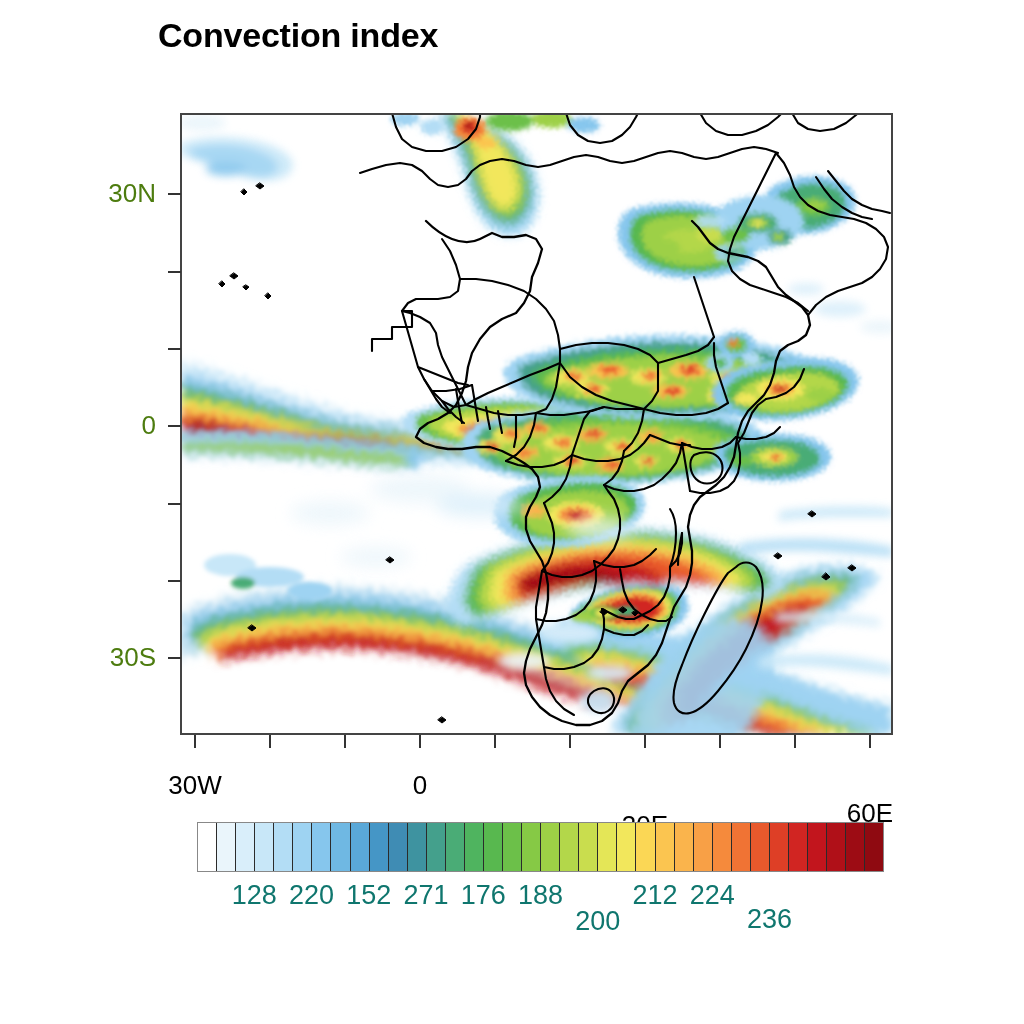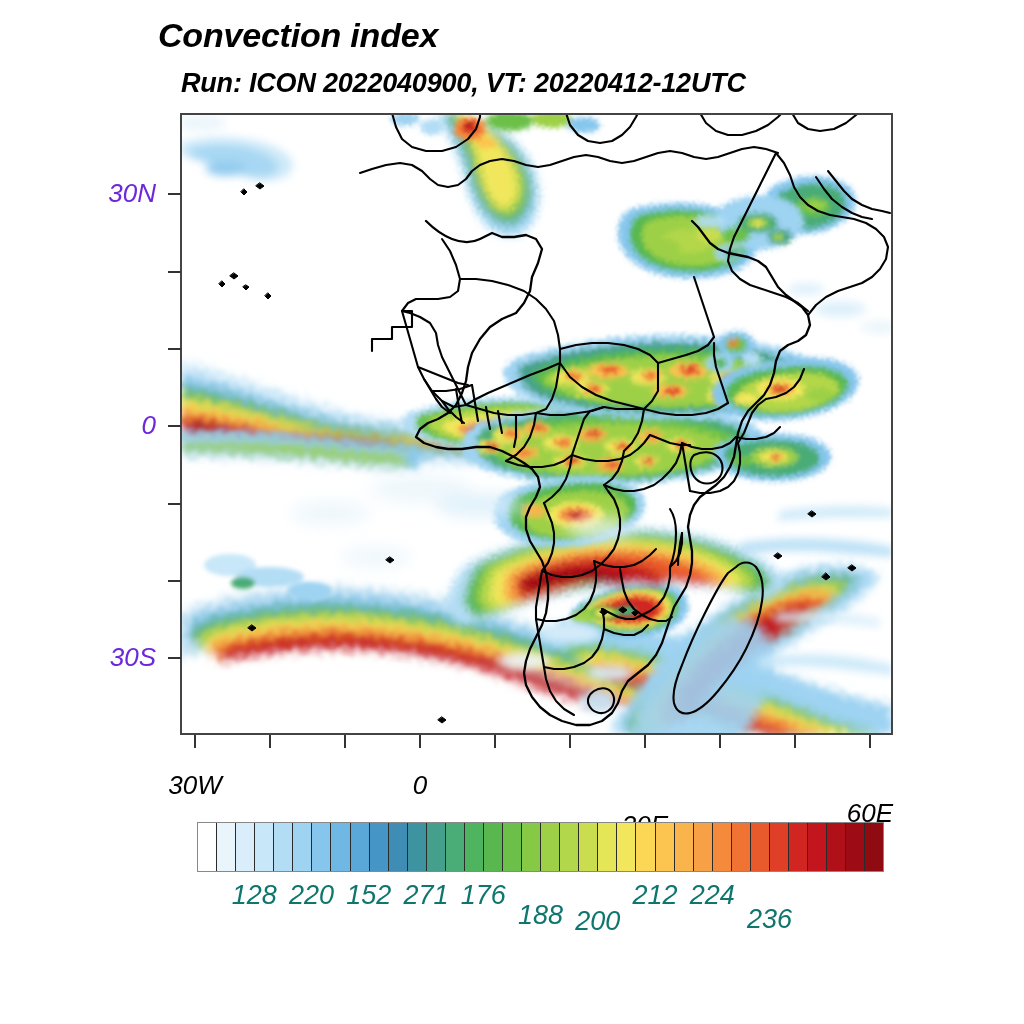--- a/index.html
+++ b/index.html
@@ -3,21 +3,21 @@
 <meta charset="utf-8">
 <style>
   html,body{margin:0;padding:0;}
   body{
     width:1024px;height:1024px;
     background:#ffffff;
     font-family:"Liberation Sans", sans-serif;
     overflow:hidden;
     position:relative;
   }
-  #figure{position:absolute;left:0;top:0;width:1024px;height:1024px;font-style:italic;}
+  #figure{position:absolute;left:0;top:0;width:1024px;height:1024px;}
 
   
   #title{
     position:absolute;left:158px;top:16px;
     font-size:34px;font-weight:bold;color:#000;
     letter-spacing:-0.2px;white-space:nowrap;
   }
   #subtitle{
     position:absolute;left:181px;top:68px;
     font-size:27px;font-weight:bold;color:#000;
@@ -40,21 +40,21 @@
   }
   #mapsvg{position:absolute;left:0;top:0;width:713px;height:622px;}
 
   
   .tick{position:absolute;background:#333;}
   .tick-y{width:13px;height:2px;}
   .tick-x{height:13px;width:2px;}
 
   .ylabel{
     position:absolute;text-align:right;
-    font-size:26px;color:#6d28d9;white-space:nowrap;
+    font-size:26px;color:#4d7c0f;white-space:nowrap;
   }
   .xlabel{
     position:absolute;text-align:center;
     font-size:26px;color:#000;white-space:nowrap;
   }
 
   
   #cbar{
     position:absolute;left:197px;top:822px;
     height:50px;width:687px;
@@ -79,21 +79,20 @@
     white-space:nowrap;
     text-align:right;
   }
 </style>
 </head>
 <body>
 
 <div id="figure">
 
   <div id="title">Convection index</div>
-  <div id="subtitle">Run: ICON 2022040900,  VT: 20220412-12UTC</div>
 
   <div id="plot">
     <svg id="mapsvg" viewBox="0 0 713 622" preserveAspectRatio="none">
       <defs>
 
         <filter id="sb" x="-30%" y="-30%" width="160%" height="160%">
           <feGaussianBlur stdDeviation="4"></feGaussianBlur>
         </filter>
         <filter id="sbs" x="-30%" y="-30%" width="160%" height="160%">
           <feGaussianBlur stdDeviation="2.2"></feGaussianBlur>
@@ -695,20 +694,20 @@
       <div class="cbar-cell" style="background: rgb(176, 16, 24);"></div>
       <div class="cbar-cell" style="background: rgb(157, 12, 20);"></div>
       <div class="cbar-cell" style="background: rgb(143, 10, 17);"></div>
     </div>
   <div id="cbar-labels">
       <div class="cbar-label" style="left: 254.25px;">128</div>
       <div class="cbar-label" style="left: 311.5px;">220</div>
       <div class="cbar-label" style="left: 368.75px;">152</div>
       <div class="cbar-label" style="left: 426px;">271</div>
       <div class="cbar-label" style="left: 483.25px;">176</div>
-      <div class="cbar-label" style="left: 540.5px; margin-top: 20px;">188</div>
+      <div class="cbar-label" style="left: 540.5px;">188</div>
       <div class="cbar-label" style="left: 597.75px; margin-top: 26px;">200</div>
       <div class="cbar-label" style="left: 655px;">212</div>
       <div class="cbar-label" style="left: 712.25px;">224</div>
       <div class="cbar-label" style="left: 769.5px; margin-top: 24px;">236</div>
     </div>
 
 </div>
 
 </body></html>

